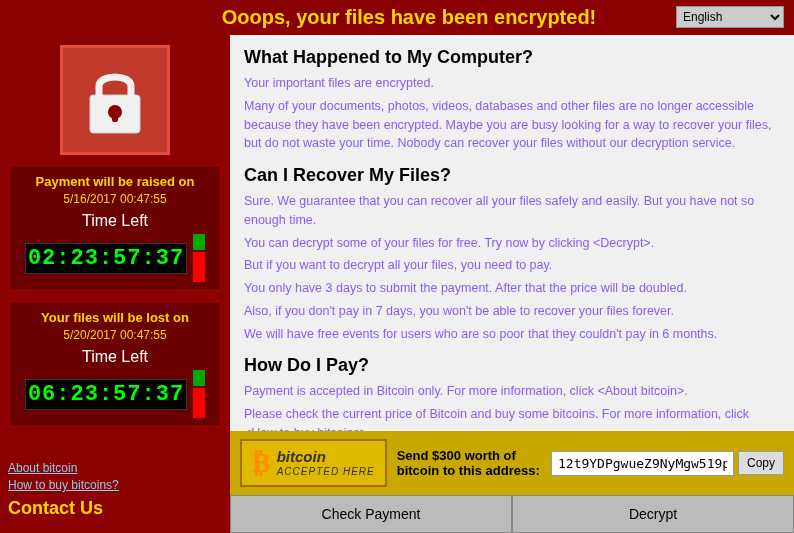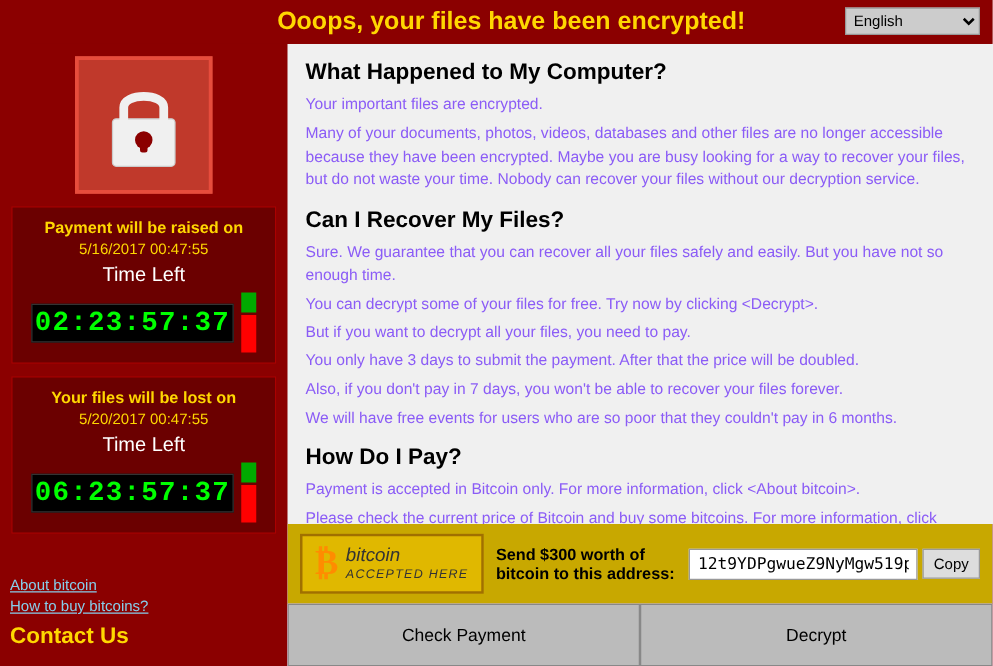--- a/index.html
+++ b/index.html
@@ -209,21 +209,21 @@
       font-weight: bold;
       font-family: serif;
     }
     .bitcoin-text {
       display: flex;
       flex-direction: column;
       line-height: 1.1;
     }
     .bitcoin-main {
       font-size: 15px;
-      font-weight: normal;
+      font-weight: bold;
       color: #333;
       font-style: italic;
     }
     .bitcoin-sub {
       font-size: 10px;
       color: #333;
       font-style: italic;
       letter-spacing: 1px;
     }
 
@@ -255,23 +255,23 @@
       background: #ddd;
       border: 1px solid #999;
       padding: 4px 8px;
       font-size: 12px;
       cursor: pointer;
       white-space: nowrap;
     }
 
     
     .action-bar {
-      background: #f0abfc;
-      display: flex;
-      height: 50px;
+      background: #ef4444;
+      display: flex;
+      height: 38px;
       flex-shrink: 0;
     }
     .action-btn {
       flex: 1;
       background: #bbb;
       border: 1px solid #888;
       font-size: 14px;
       cursor: pointer;
       display: flex;
       align-items: center;

